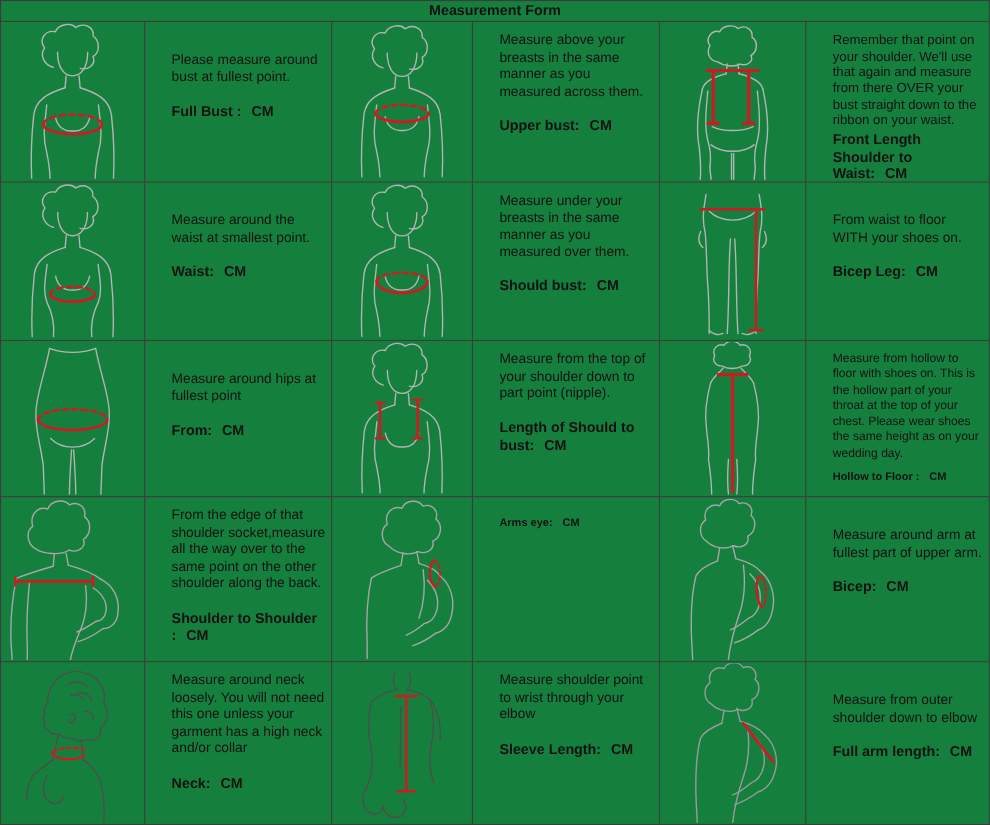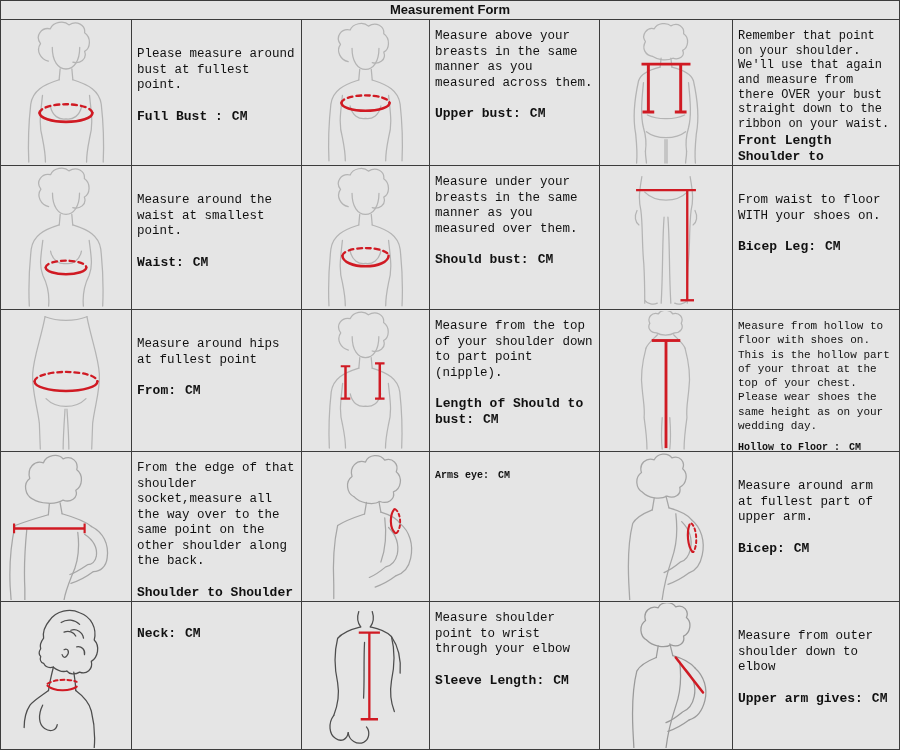--- a/index.html
+++ b/index.html
@@ -1,25 +1,25 @@
 <!DOCTYPE html>
 <html><head>
 <meta charset="utf-8">
 <style>
   html,body{margin:0;padding:0;background:#fff;}
   body{font-family:"Liberation Sans",sans-serif;color:#111;}
   .form{width:898px;border:1px solid #3c3c3c;display:grid;
         grid-template-columns:130px 170px 128px 170px 133px 167px;
-        grid-template-rows:18px 146px 144px 142px 150px 148px;background:#e5e5e5;}
+        grid-template-rows:18px 146px 144px 142px 150px 148px;background:#15803d;}
   .hdr{grid-column:1/-1;text-align:center;font-weight:bold;font-size:13px;line-height:17px;}
   .cell{border-top:1px solid #3c3c3c;border-left:1px solid #3c3c3c;box-sizing:border-box;overflow:hidden;}
   .cell.c1{border-left:none;}
   .fig{display:flex;align-items:center;justify-content:center;padding:1px;}
   .fig svg{width:100%;height:100%;display:block;}
-  .text{padding:9px 4px 0 5px;font-size:12.5px;line-height:1.24;font-family:Liberation Mono, monospace;}
+  .text{padding:9px 4px 0 24px;font-size:12.5px;line-height:1.24;}
   .text p{margin:0;}
   .text .label{font-weight:bold;font-size:13px;margin-top:15px;}
   .unit{margin-left:9px;}
   .vp{padding-top:27px;}
   .f12{font-size:12px;line-height:1.22;}
   .sm{font-size:11px;line-height:1.3;}
   .tight .label{margin-top:2px;}
   .lg .label{font-size:10px;}
   .mt8 .label{margin-top:8px;}
   .defs{position:absolute;width:0;height:0;overflow:hidden;}
@@ -313,20 +313,21 @@
         <path d="M41,105 C36,115 37,125 43,129 C49,133 55,131 56,125"></path>
         <path d="M75,90 C83,96 89,103 91,111 C94,123 95,137 94,149"></path>
       </g>
       <g fill="none" stroke="#d01a23" stroke-linecap="round">
         <path d="M46,85 C53,91 69,91 76,86" stroke-width="2.2"></path>
         <path d="M46,83 C53,78 69,78 76,81" stroke-width="2" stroke-dasharray="4,3"></path>
       </g>
     </svg>
   </div>
   <div class="cell c2 text">
+    <p class="desc">Measure around neck loosely. You will not need this one unless your garment has a high neck and/or collar</p>
     <p class="label"><span>Neck:</span><span class="unit">CM</span></p>
   </div>
   <div class="cell c3 fig">
     <svg viewBox="0 0 130 149">
       <g fill="none" stroke="#4d4d4d" stroke-width="1.3" stroke-linecap="round" stroke-linejoin="round">
         <path d="M58,8 C56,14 57,20 60,24 M72,8 C74,14 73,20 70,24"></path>
         <path d="M60,24 C48,27 40,31 36,36 M70,24 C80,26 88,30 92,34"></path>
         <path d="M36,36 C32,52 33,68 36,82 C38,94 36,106 32,116"></path>
         <path d="M32,116 C26,124 27,136 34,140 C40,144 46,141 47,134"></path>
         <path d="M47,134 C48,142 56,147 63,144 C69,141 70,133 66,128"></path>
@@ -355,15 +356,15 @@
         <path d="M85,68 C93,76 96,86 94,96 C92,106 87,110 82,112 C76,117 70,121 65,123"></path>
         <path d="M79,60 C81,76 80,92 75,106 C71,118 67,132 65,149"></path>
       </g>
       <g fill="none" stroke="#d01a23" stroke-linecap="round">
         <path d="M75,56 L103,92" stroke-width="2.6"></path>
       </g>
     </svg>
   </div>
   <div class="cell c6 text vp">
     <p class="desc">Measure from outer shoulder down to elbow</p>
-    <p class="label"><span>Upper arm gives:</span><span class="unit">CM</span></p>
+    <p class="label"><span>Full arm length:</span><span class="unit">CM</span></p>
   </div>
 </div>
 
 </body></html>

